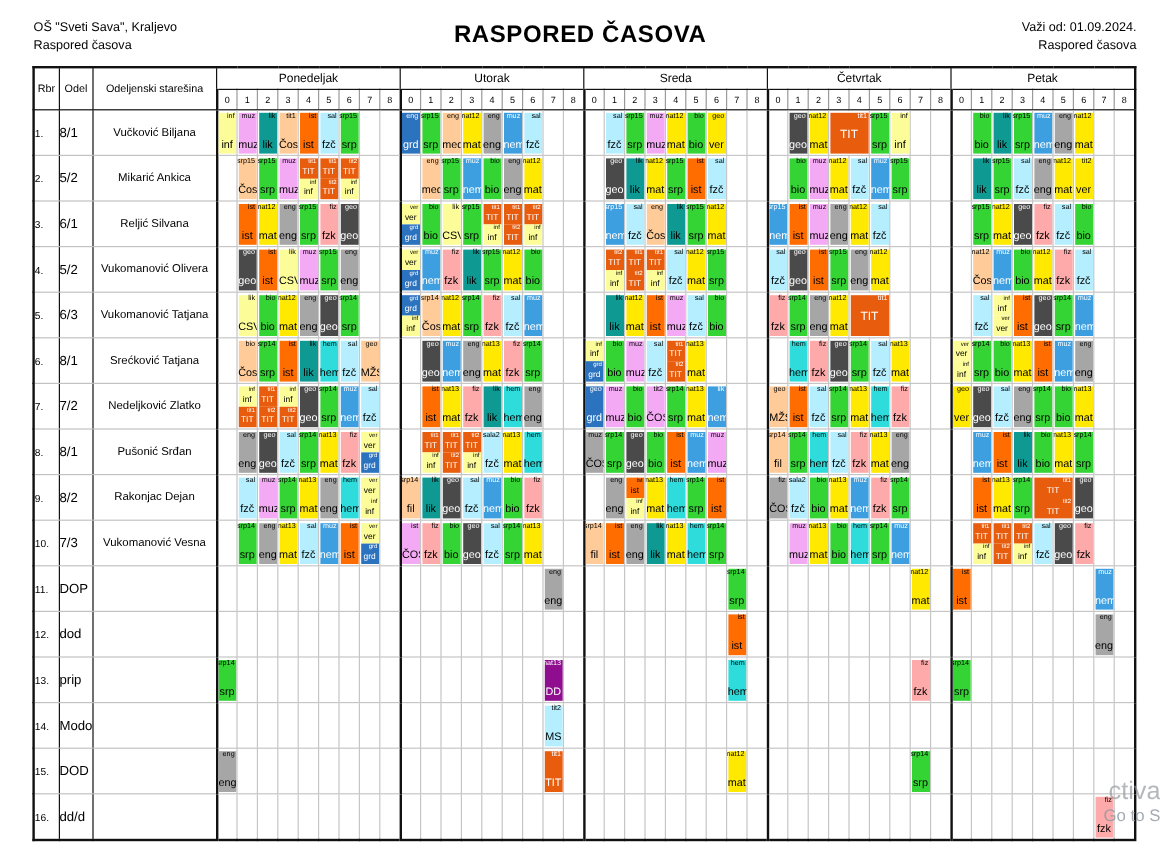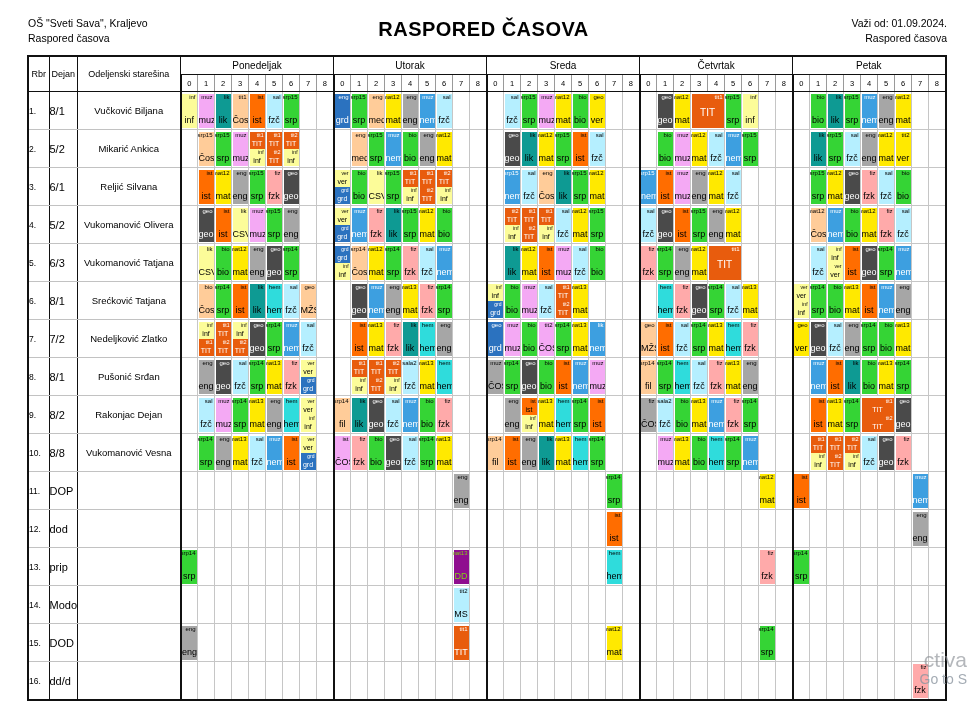--- a/index.html
+++ b/index.html
@@ -93,21 +93,21 @@
         <col style="width: 17px;">
         <col style="width: 17px;">
         <col style="width: 17px;">
         <col style="width: 17px;">
         <col style="width: 17px;">
         <col style="width: 17px;">
       </colgroup>
       <thead>
         <tr>
           <th class="corner" rowspan="2">Rbr</th>
-          <th class="corner" rowspan="2">Dejan</th>
+          <th class="corner" rowspan="2">Odel</th>
           <th class="corner" rowspan="2">Odeljenski starešina</th>
           <th class="dayhdr" colspan="9">Ponedeljak</th>
           <th class="dayhdr" colspan="9">Utorak</th>
           <th class="dayhdr" colspan="9">Sreda</th>
           <th class="dayhdr" colspan="9">Četvrtak</th>
           <th class="dayhdr" colspan="9">Petak</th>
         </tr>
         <tr>
           <th class="phdr daystart" style="border-left: 2px solid rgb(17, 17, 17);">0</th>
           <th class="phdr">1</th>
@@ -2175,21 +2175,21 @@
             <div class="blk" style="background: rgb(74, 74, 74); color: rgb(255, 255, 255);">
               <span class="room">geo</span>
               <span class="sub">geo</span>
             </div>
           </td>
           <td class="pcell"></td>
           <td class="pcell dayend"></td>
         </tr>
         <tr>
           <td class="lbl rbr">10.</td>
-          <td class="lbl odel">8/8</td>
+          <td class="lbl odel">7/3</td>
           <td class="lbl tchr">Vukomanović Vesna</td>
           <td class="pcell daystart"></td>
           <td class="pcell">
             <div class="blk" style="background: rgb(53, 212, 53); color: rgb(0, 0, 0);">
               <span class="room">srp14</span>
               <span class="sub">srp</span>
             </div>
           </td>
           <td class="pcell">
             <div class="blk" style="background: rgb(166, 166, 166); color: rgb(0, 0, 0);">
@@ -2573,21 +2573,21 @@
           <td class="pcell"></td>
           <td class="pcell dayend"></td>
           <td class="pcell daystart"></td>
           <td class="pcell"></td>
           <td class="pcell"></td>
           <td class="pcell"></td>
           <td class="pcell"></td>
           <td class="pcell"></td>
           <td class="pcell"></td>
           <td class="pcell">
-            <div class="blk" style="background: rgb(143, 14, 143); color: #84cc16;">
+            <div class="blk" style="background: rgb(143, 14, 143); color: #ffffff;">
               <span class="room">mat13</span>
               <span class="sub">DD</span>
             </div>
           </td>
           <td class="pcell dayend"></td>
           <td class="pcell daystart"></td>
           <td class="pcell"></td>
           <td class="pcell"></td>
           <td class="pcell"></td>
           <td class="pcell"></td>

